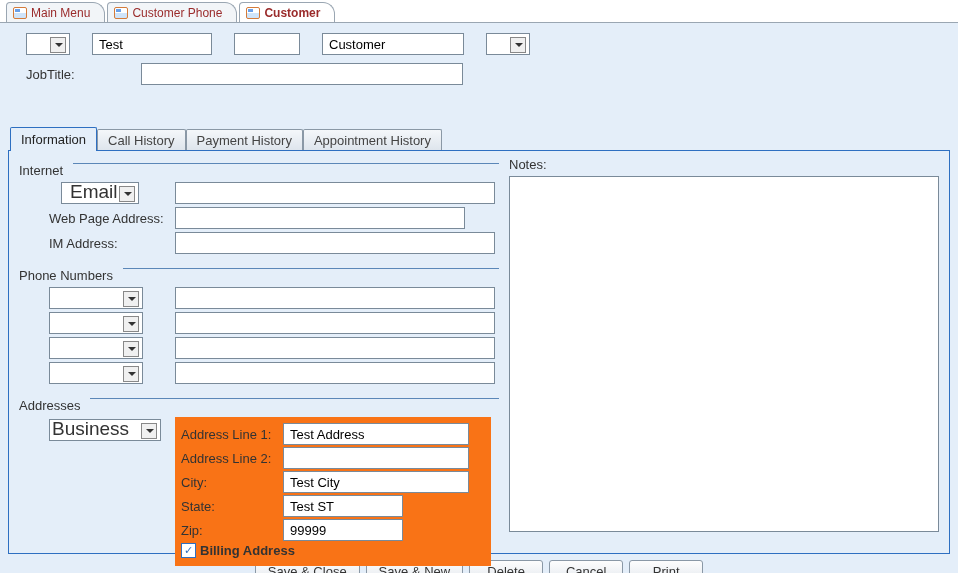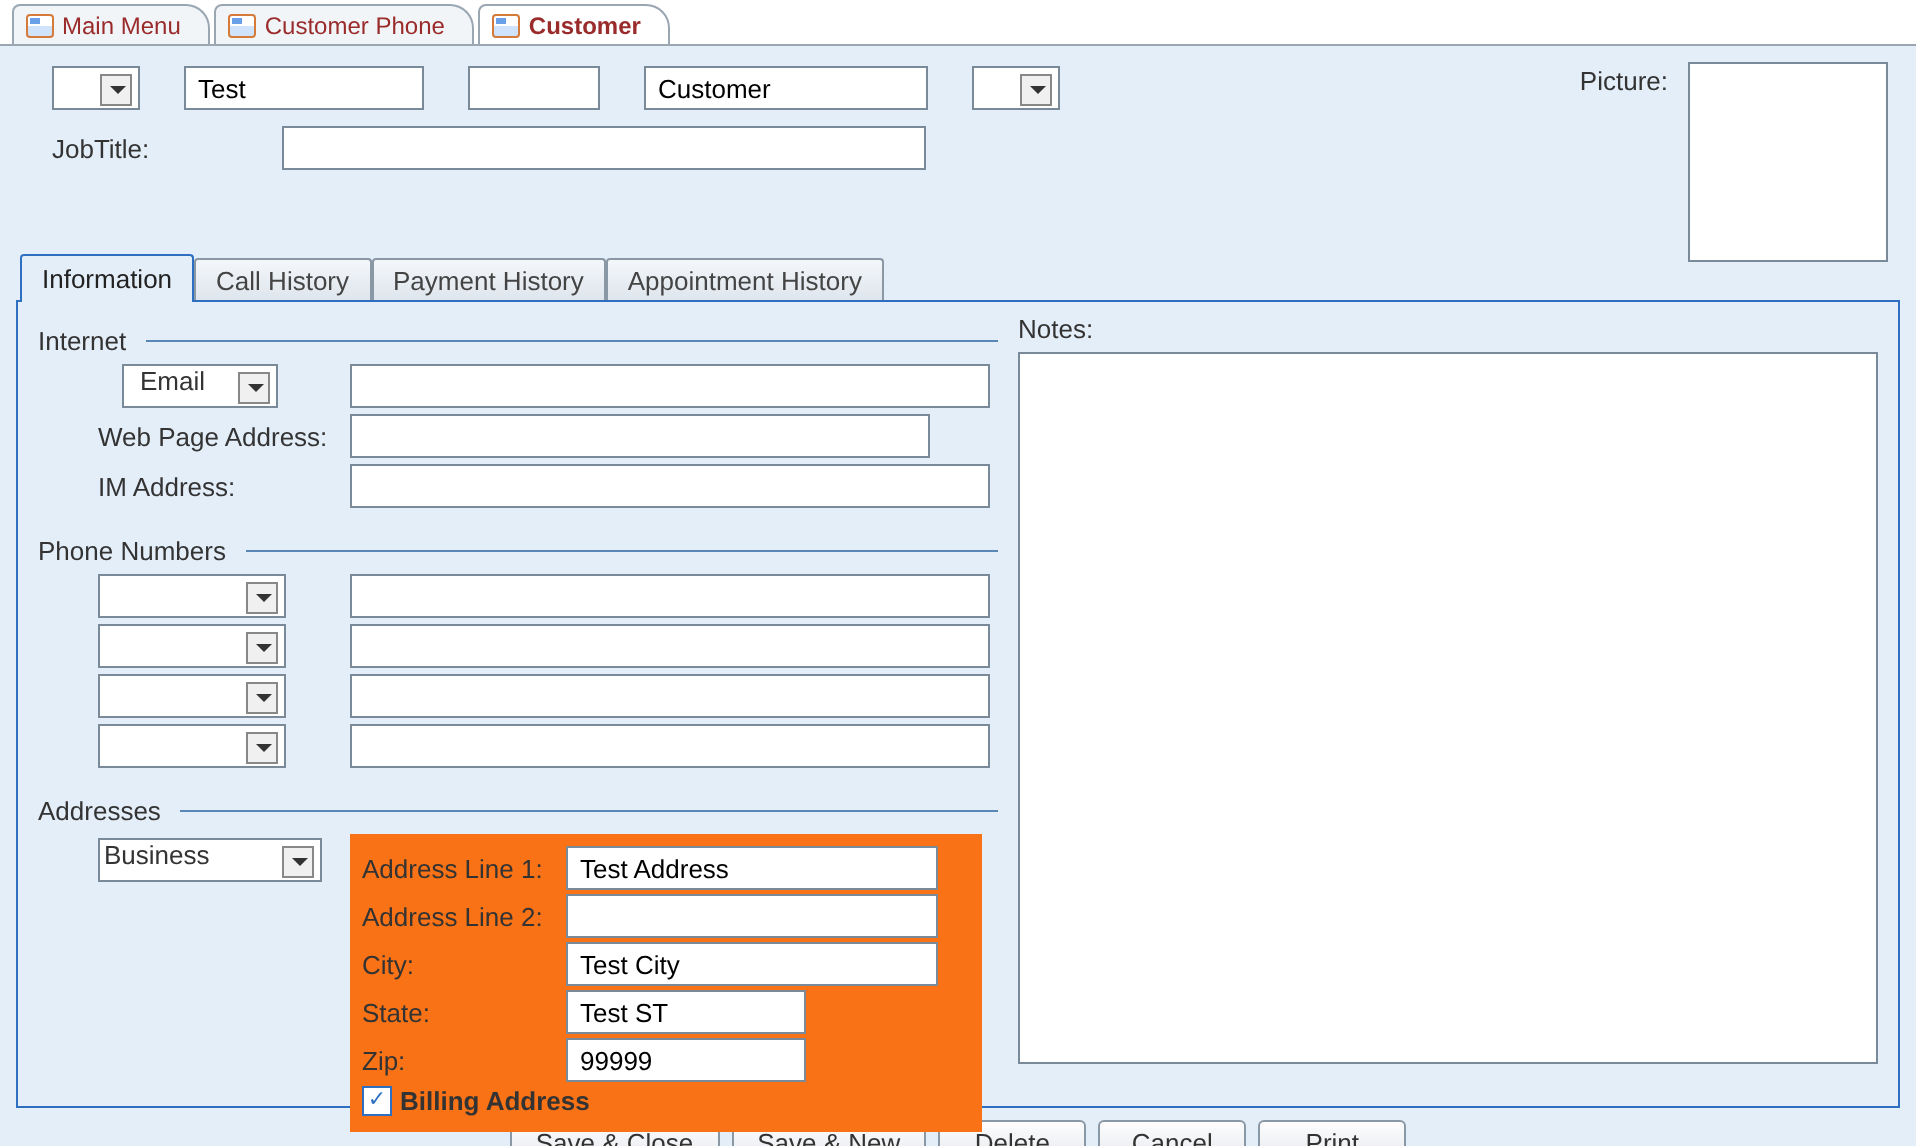--- a/index.html
+++ b/index.html
@@ -74,25 +74,25 @@
   
   .top-grid {
     position: relative;
     height: 90px;
   }
   .field-select {
     border: 1px solid #7a8a99;
     background: #fff;
     height: 22px;
     display: inline-flex;
-    align-items: flex-start;
+    align-items: flex-end;
     justify-content: flex-end;
     padding: 0 18px 0 4px;
     position: relative;
-    font-size: 13px;
+    font-size: 19px;
     cursor: pointer;
   }
   .field-select::after {
     content: "";
     position: absolute;
     right: 3px; top: 3px;
     width: 14px; height: 14px;
     border: 1px solid #888;
     background: #f0f0f0;
     pointer-events: none;
@@ -190,21 +190,21 @@
     position: relative;
     display: inline-block;
   }
   .group-rule {
     flex: 1;
     border-top: 1px solid #5b87b8;
     margin-left: 6px;
   }
   .group-head {
     display: flex;
-    align-items: center;
+    align-items: flex-start;
     margin: 6px 0 4px;
   }
   .row {
     display: flex;
     align-items: center;
     gap: 6px;
     margin: 3px 0;
   }
   .row .rlabel {
     width: 120px;
@@ -297,24 +297,20 @@
             <span class="caret"></span>
         </div>
       </div>
       <div style="position:absolute; left:18px; top:30px; display:flex; gap:10px; align-items:center;">
         <span class="lbl">JobTitle:</span>
         <div class="field-input" style="width:322px; margin-left:56px;">
           <input class="input-el" value="" style="">
         </div>
       </div>
 
-      <div class="picture-wrap">
-        <span class="lbl" style="margin-top:2px;">Picture:</span>
-        <div class="picture-box"></div>
-      </div>
     </div>
 
     <div class="tabhost">
       <div class="tabstrip">
         <div class="tabbtn active">
             <span>Information</span>
           </div>
         <div class="tabbtn">
             <span>Call History</span>
           </div>

